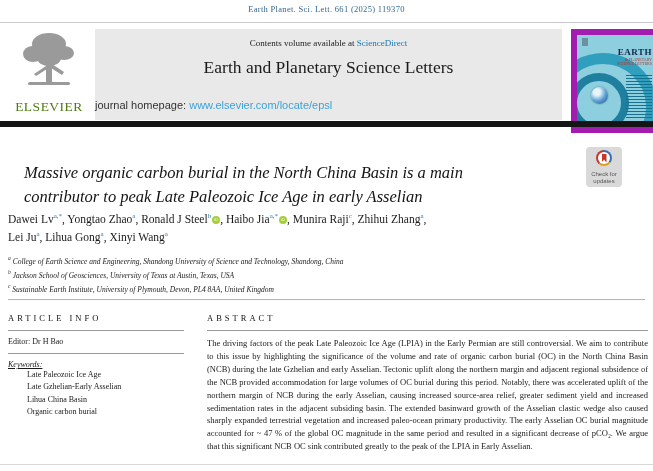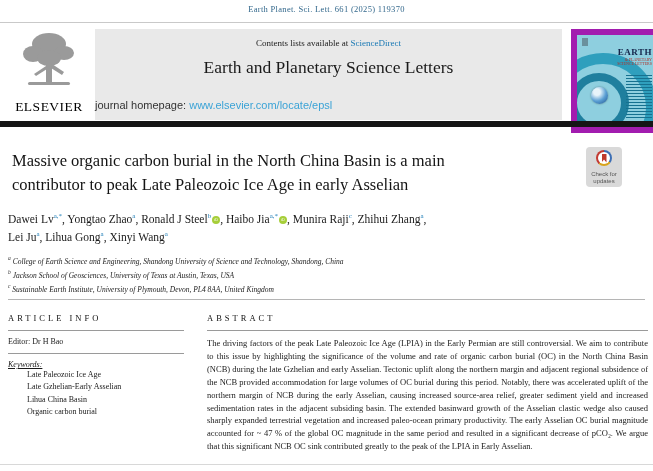--- a/index.html
+++ b/index.html
@@ -6,21 +6,21 @@
   .page{position:relative;width:653px;height:471px;background:#fff;overflow:hidden;
         font-family:"Liberation Serif",serif;color:#1a1a1a;}
 
   
   .citation{position:absolute;top:4px;left:0;right:0;text-align:center;
             font-size:8.5px;color:#33688c;letter-spacing:.3px;}
   .topline{position:absolute;top:22px;left:0;width:653px;border-top:1px solid #c9c9c9;}
 
   
   .elsevier{position:absolute;top:30px;left:4px;width:90px;height:90px;text-align:center;}
-  .elsevier-name{color:#000000;font-size:13.5px;letter-spacing:.5px;margin-top:1px;}
+  .elsevier-name{color:#4d7c0f;font-size:13.5px;letter-spacing:.5px;margin-top:1px;}
   .masthead{position:absolute;top:29px;left:95px;width:467px;height:91px;background:#e9e9e9;}
   .contents-line{margin-top:9px;text-align:center;font-size:9px;color:#222;}
   .link-blue{color:#1878b4;cursor:pointer;}
   .journal-title{text-align:center;font-size:17.5px;margin-top:9px;color:#1a1a1a;}
   .homepage-line{position:absolute;bottom:9px;left:0;width:100%;text-align:left;
                  font-size:11px;font-family:Liberation Sans, sans-serif;color:#333;}
   .homepage-link{color:#3ba3d6;cursor:pointer;}
 
   
   .cover{position:absolute;top:29px;left:571px;width:79px;height:92px;border:6px solid #a21caf;
@@ -102,38 +102,38 @@
           <path d="M28 36 L16 44 L18 46 L29 39 Z"></path>
           <path d="M34 34 L46 42 L44 45 L33 38 Z"></path>
           <rect x="10" y="52" width="42" height="3" rx="1.5"></rect>
         </g>
       </svg>
     </span>
     <div class="elsevier-name">ELSEVIER</div>
   </div>
 
   <div class="masthead">
-    <div class="contents-line"><span>Contents lists available at </span><span class="link-blue">ScienceDirect</span></div>
+    <div class="contents-line"><span>Contents volume available at </span><span class="link-blue">ScienceDirect</span></div>
     <div class="journal-title">Earth and Planetary Science Letters</div>
     <div class="homepage-line"><span>journal homepage: </span><span class="homepage-link">www.elsevier.com/locate/epsl</span></div>
   </div>
 
   <div class="cover">
     <div class="cover-swirl1"></div>
     <div class="cover-swirl2"></div>
     <div class="cover-lines"></div>
     <div class="cover-globe"></div>
     <div class="cover-mark"></div>
     <div class="cover-title">EARTH</div>
     <div class="cover-subtitle">&amp; PLANETARY SCIENCE LETTERS</div>
   </div>
 
   <div class="blackbar"></div>
 
-  <h1 class="title" style="margin:4px;font-weight:normal;">Massive organic carbon burial in the North China Basin is a main contributor to peak Late Paleozoic Ice Age in early Asselian</h1>
+  <h1 class="title" style="margin:16px;font-weight:normal;font-style:italic;">Massive organic carbon burial in the North China Basin is a main contributor to peak Late Paleozoic Ice Age in early Asselian</h1>
 
   <div class="check-badge">
     <span class="cfu-ring"><span class="cfu-inner"></span><span class="cfu-bookmark"></span></span>
     <div class="cfu-text">Check for updates</div>
   </div>
 
   <div class="authors-block">
     <div><span><span>Dawei Lv</span><sup class="asup">a,*</sup><span>, </span></span><span><span>Yongtao Zhao</span><sup class="asup">a</sup><span>, </span></span><span><span>Ronald J Steel</span><sup class="asup">b</sup><span class="orcid">iD</span><span>, </span></span><span><span>Haibo Jia</span><sup class="asup">a,*</sup><span class="orcid">iD</span><span>, </span></span><span><span>Munira Raji</span><sup class="asup">c</sup><span>, </span></span><span><span>Zhihui Zhang</span><sup class="asup">a</sup><span>,</span></span></div>
     <div><span><span>Lei Ju</span><sup class="asup">a</sup><span>, </span></span><span><span>Lihua Gong</span><sup class="asup">a</sup><span>, </span></span><span><span>Xinyi Wang</span><sup class="asup">a</sup><span></span></span></div>
   </div>

